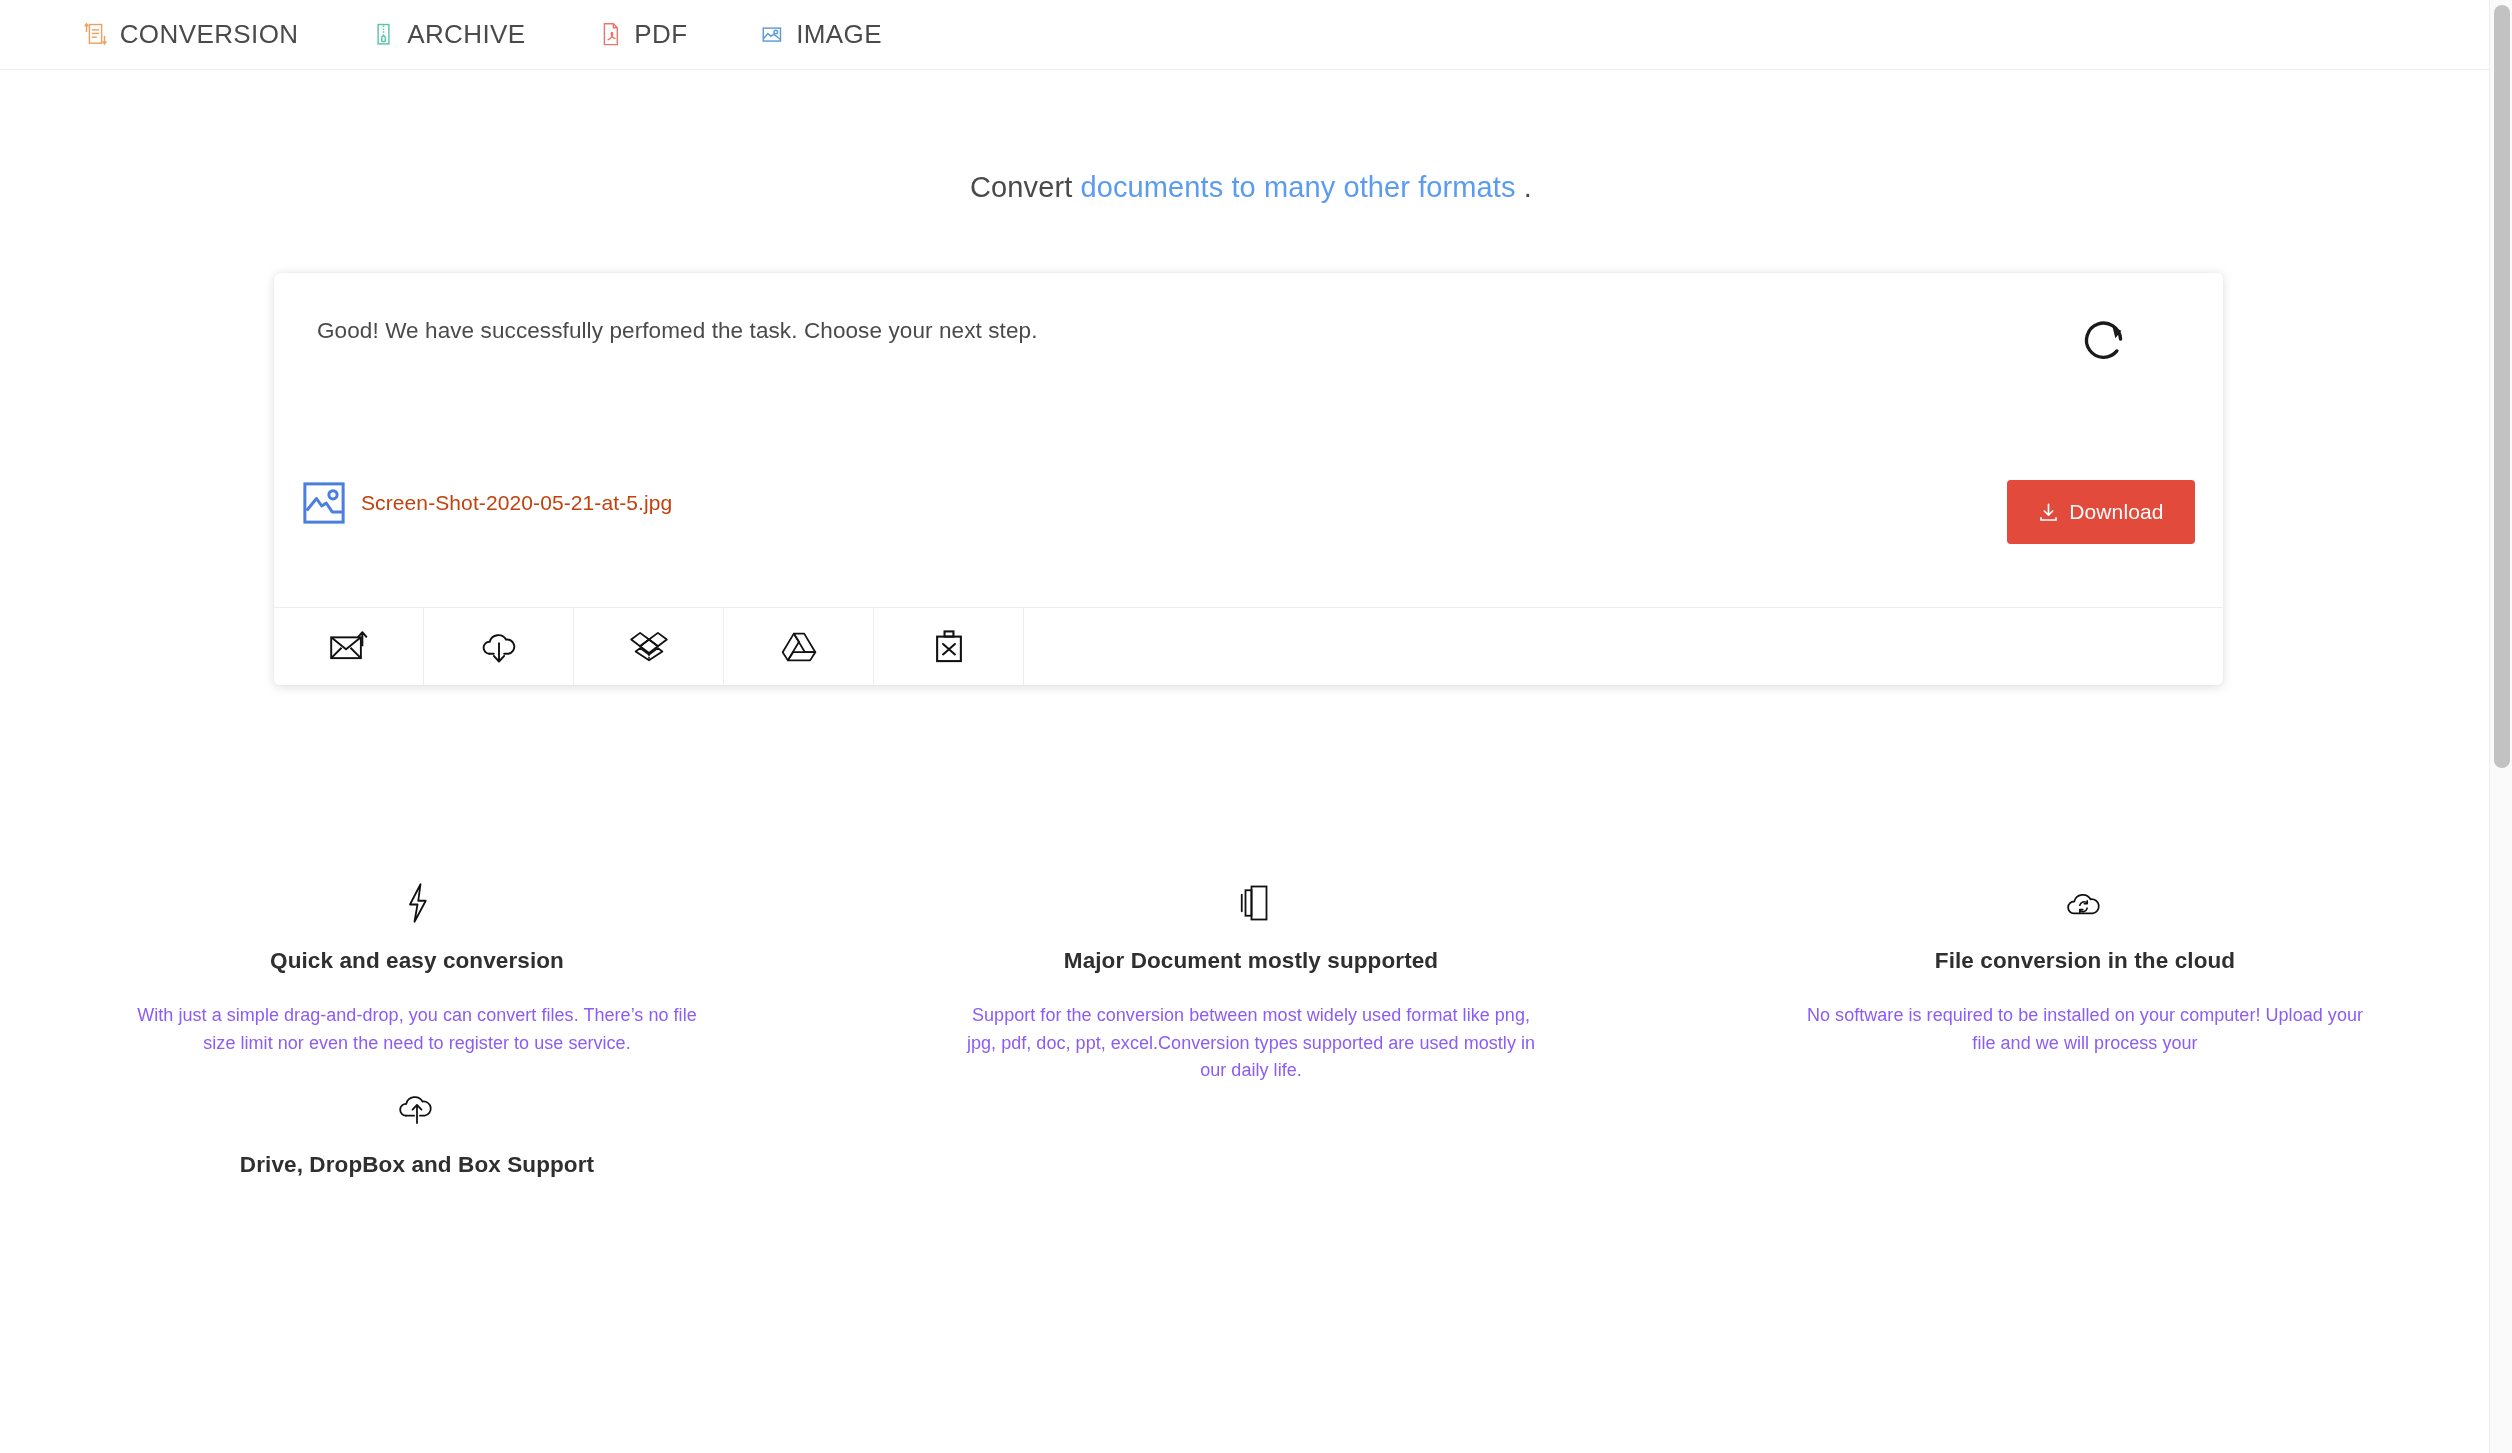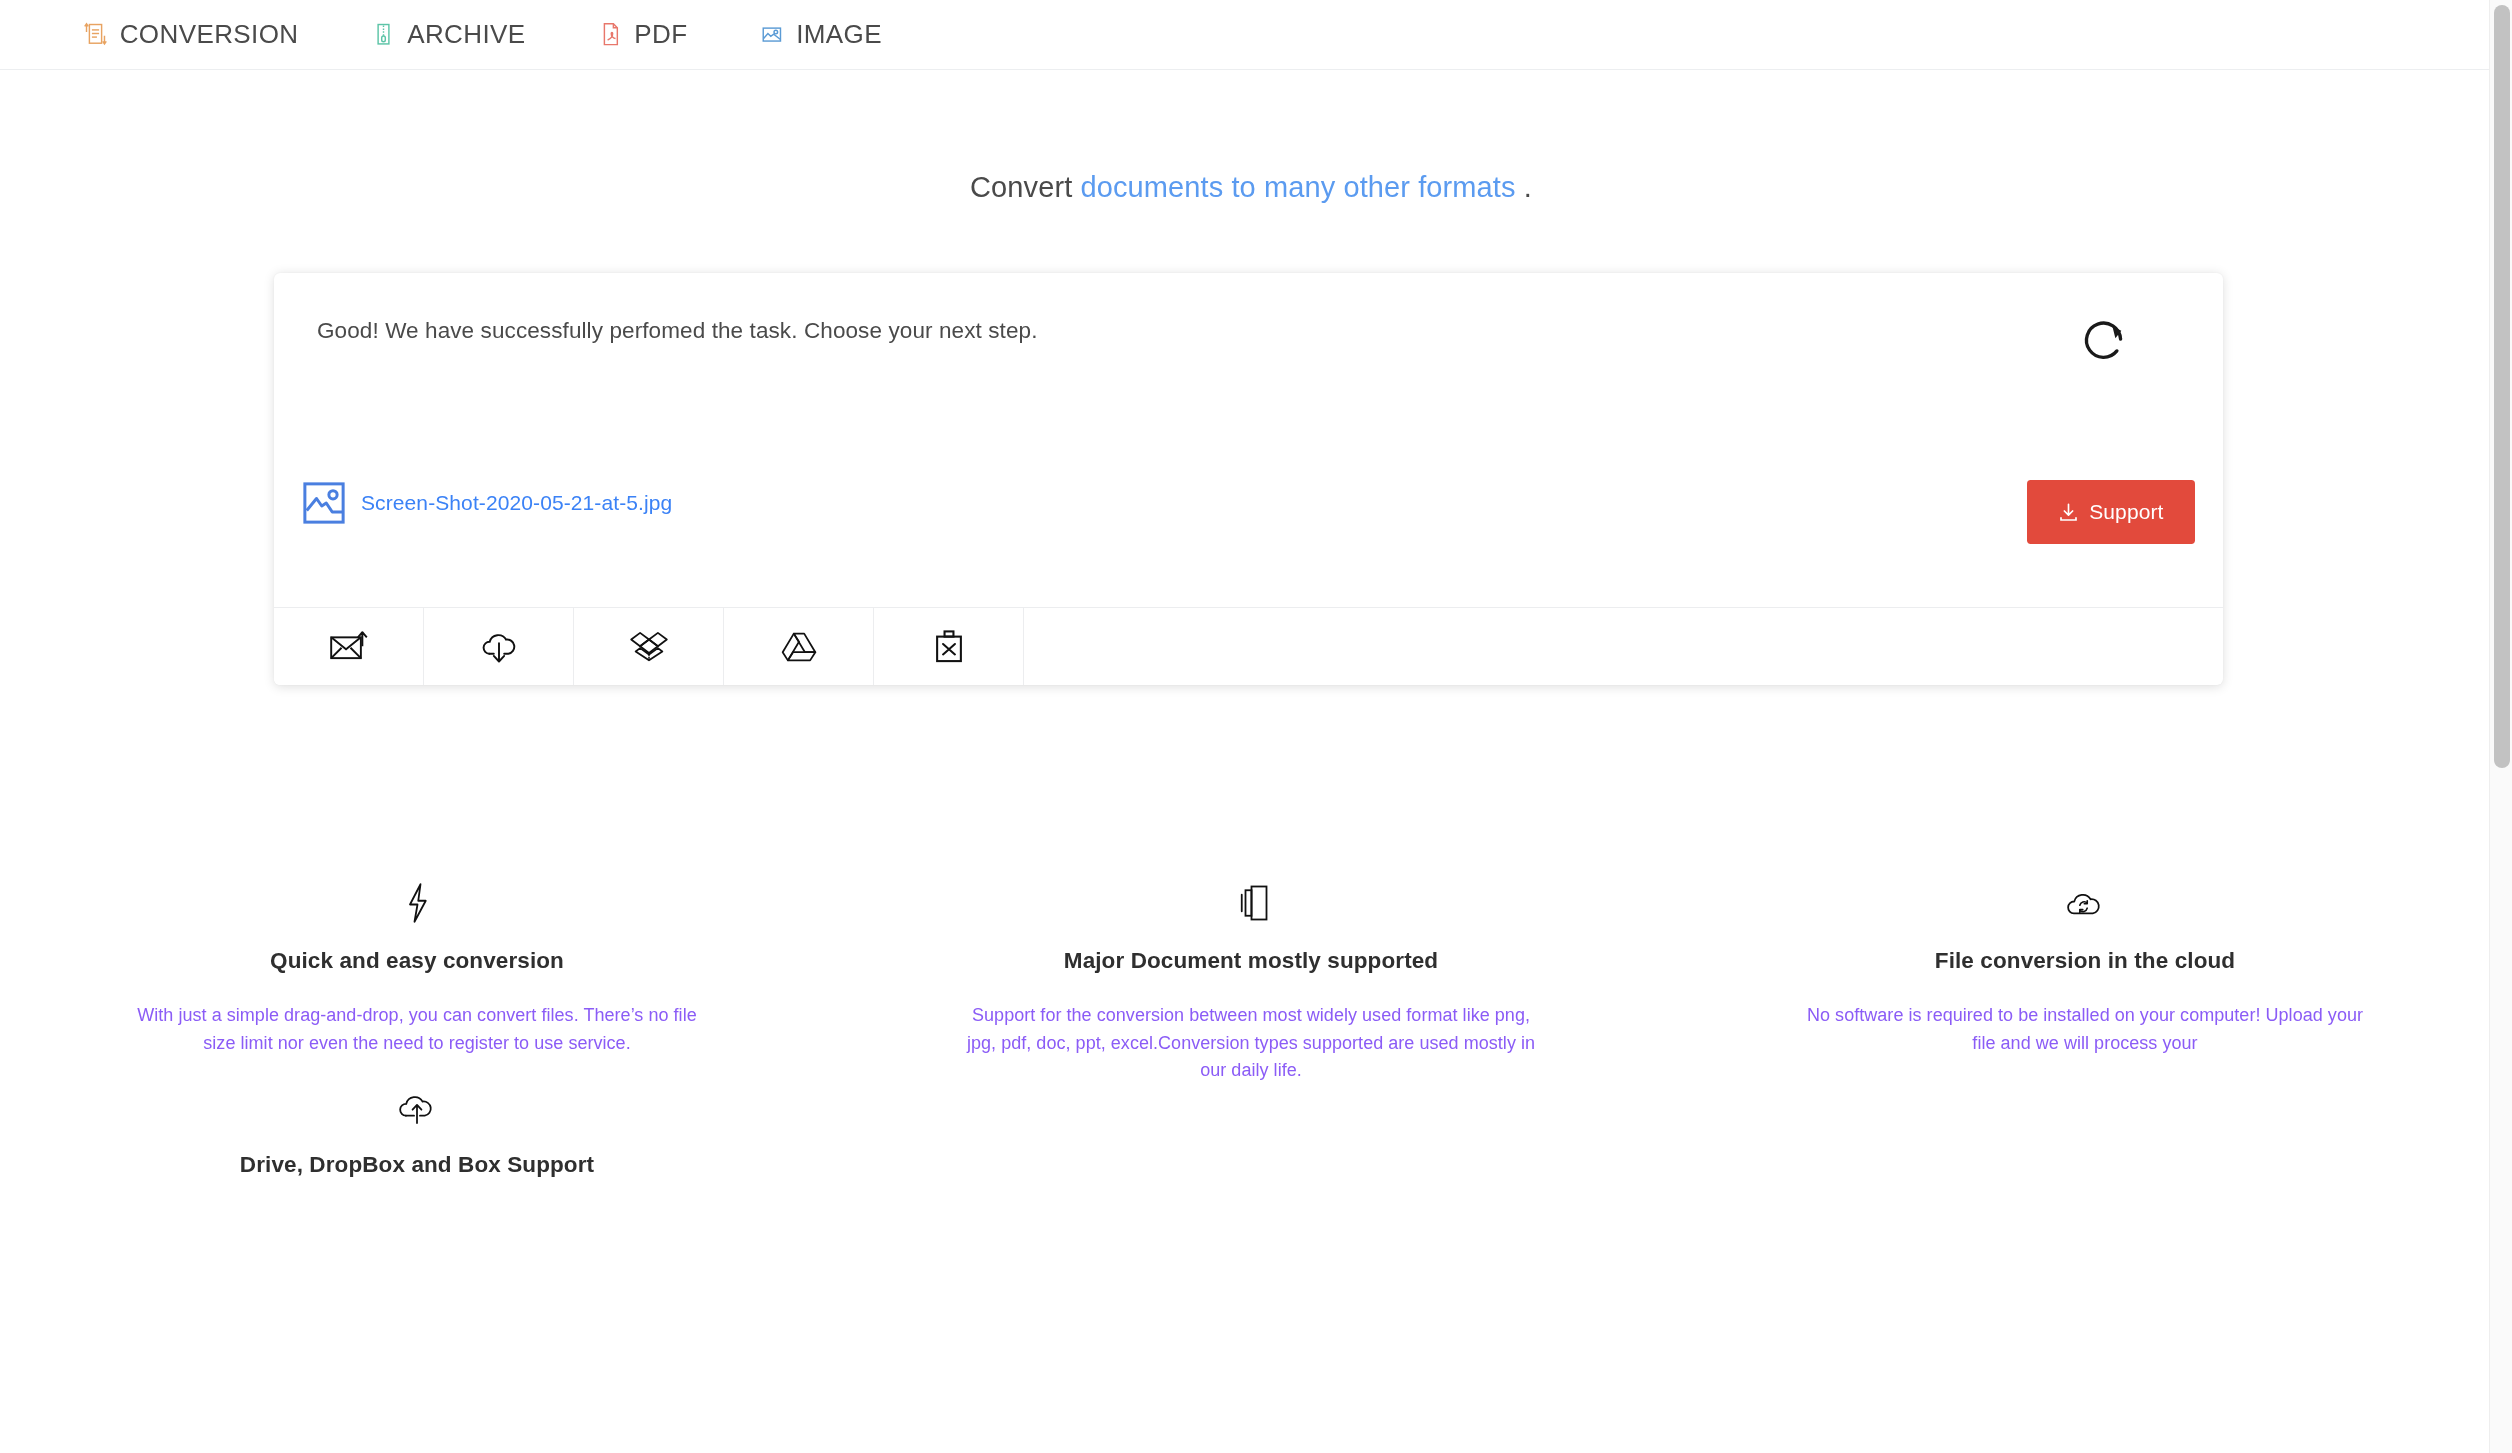--- a/index.html
+++ b/index.html
@@ -111,21 +111,21 @@
     position: absolute;
     left: 28.5px;
     top: 13.5px;
     display: flex;
     align-items: center;
     gap: 16.5px;
   }
   .file-icon { width: 42px; height: 42px; flex: none; display: block; }
   .file-name {
     font-size: 21px;
-    color: #3b82f6;
+    color: #c2410c;
     cursor: pointer;
     text-decoration: none;
     letter-spacing: 0.1px;
   }
 
   .download-btn {
     position: absolute;
     right: 28.5px;
     top: 12px;
     height: 64px;
@@ -310,21 +310,21 @@
       <a class="file-name">Screen-Shot-2020-05-21-at-5.jpg</a>
     </div>
 
     <button class="download-btn">
       <span class="dl-icon">
         <svg viewBox="0 0 28 28" xmlns="http://www.w3.org/2000/svg">
           <path d="M14 3 V17 M8.5 12 L14 17.5 L19.5 12" fill="none" stroke="#ffffff" stroke-width="2.2" stroke-linecap="round" stroke-linejoin="round"></path>
           <path d="M4 21 V24 H24 V21" fill="none" stroke="#ffffff" stroke-width="2.2" stroke-linecap="round"></path>
         </svg>
       </span>
-      <span>Support</span>
+      <span>Download</span>
     </button>
   </div>
 
   <div class="action-bar">
 
     <button class="action-btn">
       <svg viewBox="0 0 62 62" xmlns="http://www.w3.org/2000/svg">
         <rect x="7" y="18" width="40" height="28" fill="none" stroke="#111" stroke-width="2.6"></rect>
         <path d="M7 18 L27 34 L47 18" fill="none" stroke="#111" stroke-width="2.6"></path>
         <path d="M7 46 L21 32 M47 46 L33 32" fill="none" stroke="#111" stroke-width="2.6"></path>

